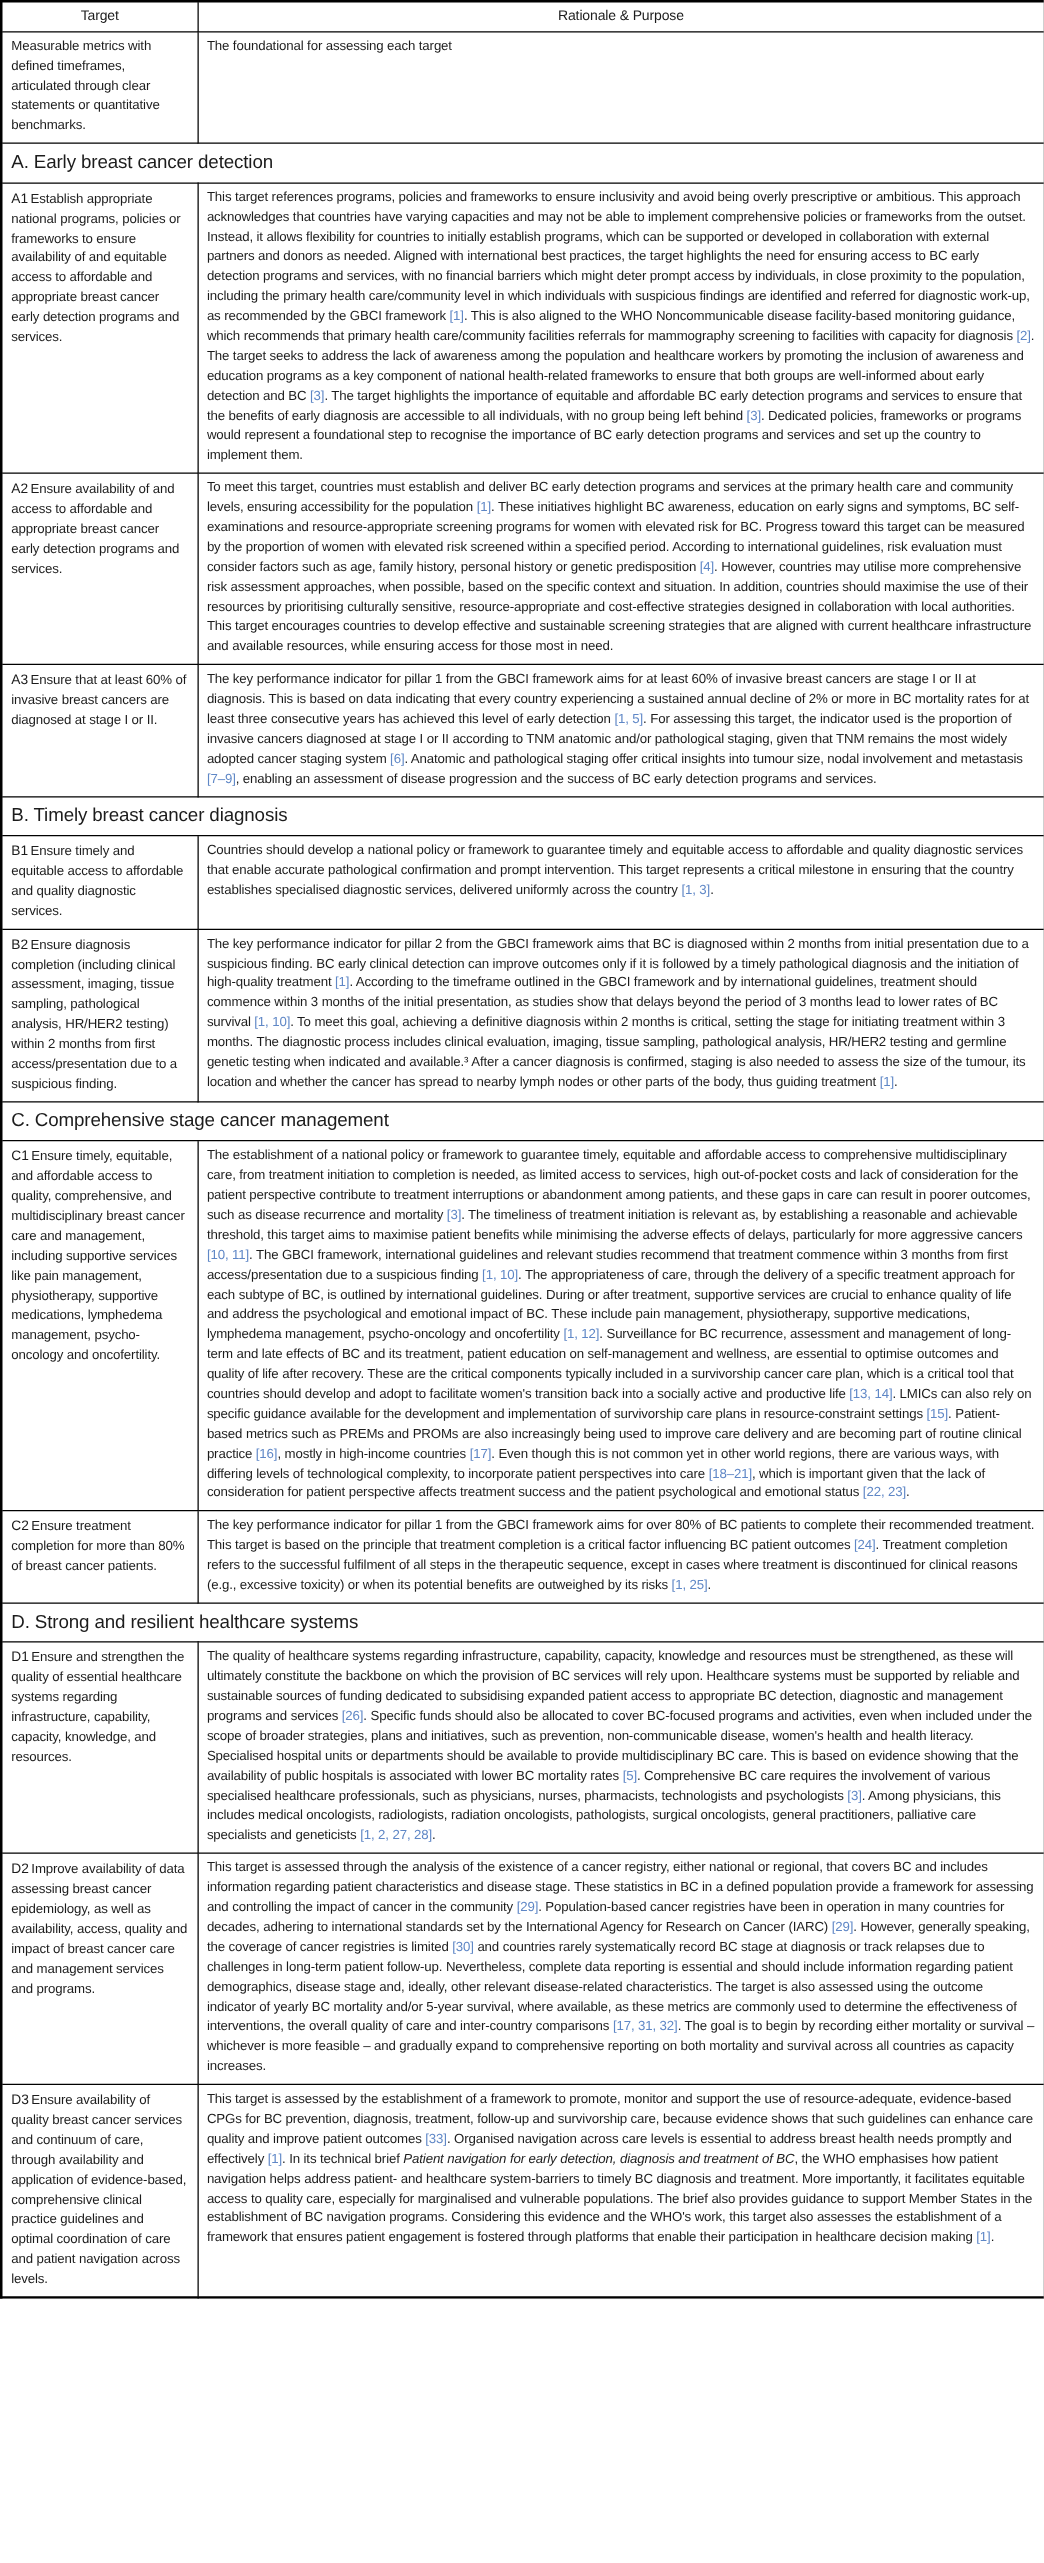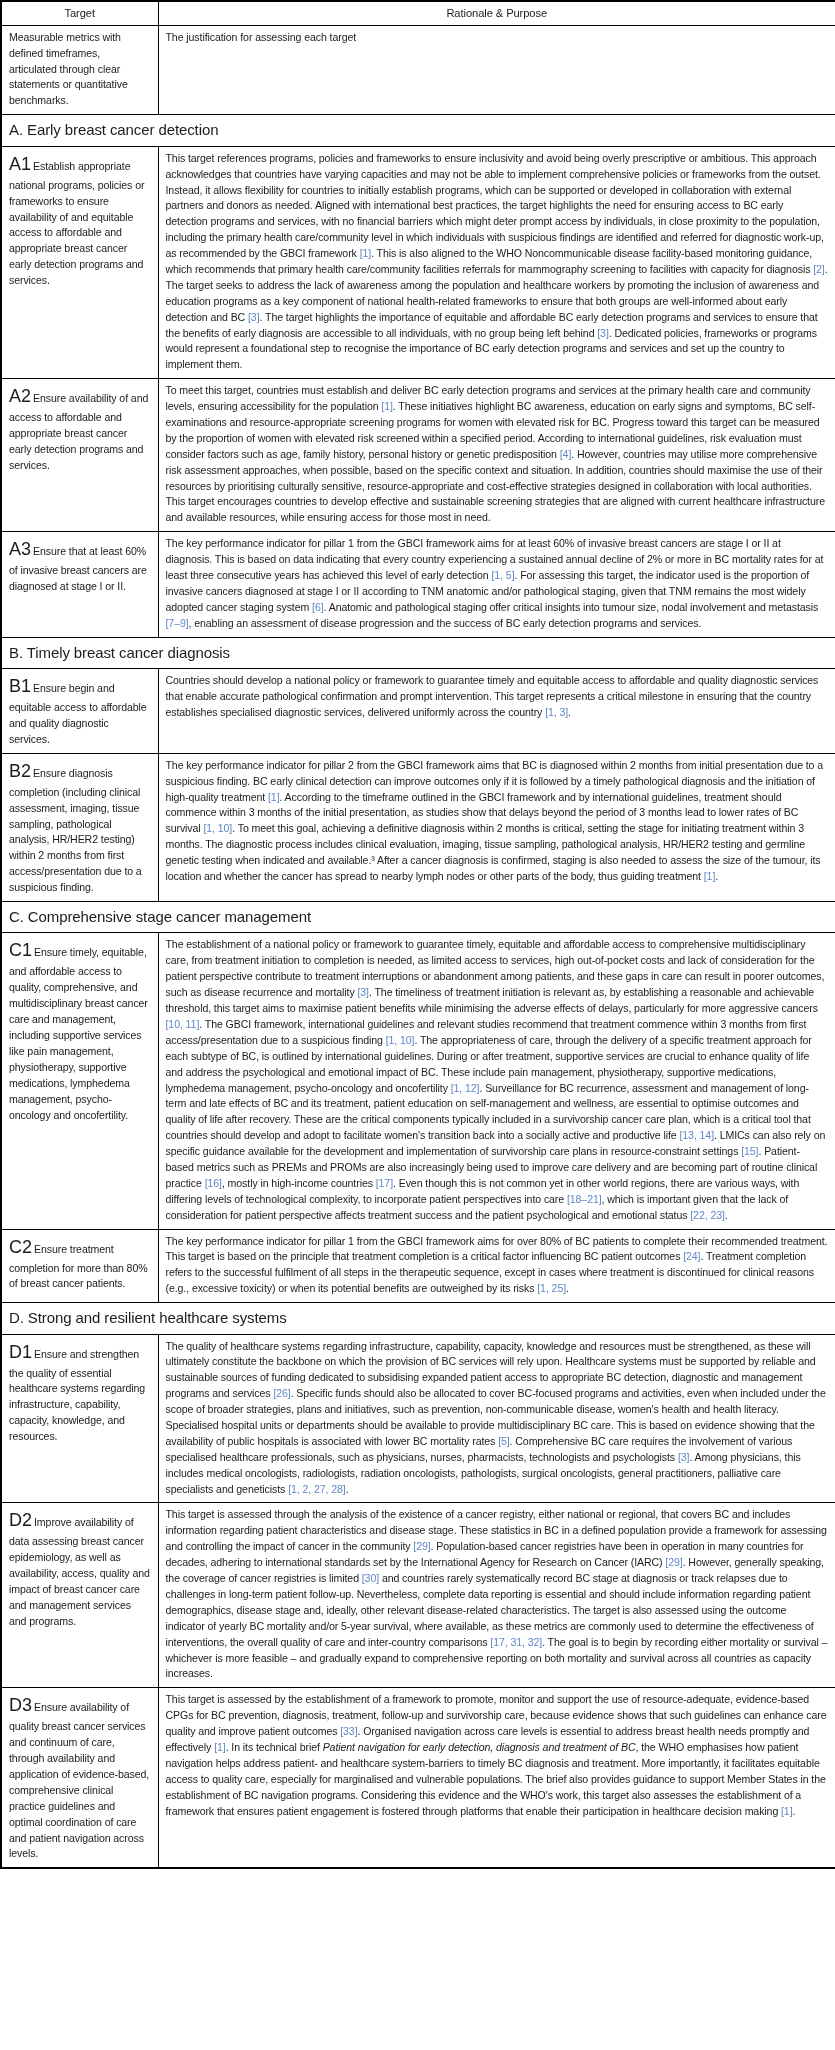--- a/index.html
+++ b/index.html
@@ -32,41 +32,41 @@
     font-size: 11.2px;
     padding: 3px 4px;
     font-weight: normal;
   }
   tr.section-row td {
     font-size: 15px;
     padding: 4px 7px;
     font-weight: normal;
   }
   span.tid {
-    font-size: 18px;
+    font-size: 11px;
     letter-spacing: 0;
     margin-right: 2px;
   }
   span.cite { color: #5f87c6; }
   i { font-style: italic; }
 </style>
 </head>
 <body>
 
 <table class="targets">
   <tbody>
 
     <tr class="header-row">
       <td class="col-target">Target</td>
       <td class="col-rationale">Rationale &amp; Purpose</td>
     </tr>
 
     <tr>
       <td class="col-target">Measurable metrics with defined timeframes, articulated through clear statements or quantitative benchmarks.</td>
-      <td class="col-rationale">The justification for assessing each target</td>
+      <td class="col-rationale">The foundational for assessing each target</td>
     </tr>
 
     <tr class="section-row">
       <td colspan="2">A. Early breast cancer detection</td>
     </tr>
 
     <tr>
       <td class="col-target">
         <span class="tid">A1</span><span>Establish appropriate national programs, policies or frameworks to ensure availability of and equitable access to affordable and appropriate breast cancer early detection programs and services.</span>
       </td>
@@ -86,21 +86,21 @@
       </td>
       <td class="col-rationale">The key performance indicator for pillar 1 from the GBCI framework aims for at least 60% of invasive breast cancers are stage I or II at diagnosis. This is based on data indicating that every country experiencing a sustained annual decline of 2% or more in BC mortality rates for at least three consecutive years has achieved this level of early detection <span class="cite">[1, 5]</span>. For assessing this target, the indicator used is the proportion of invasive cancers diagnosed at stage I or II according to TNM anatomic and/or pathological staging, given that TNM remains the most widely adopted cancer staging system <span class="cite">[6]</span>. Anatomic and pathological staging offer critical insights into tumour size, nodal involvement and metastasis <span class="cite">[7–9]</span>, enabling an assessment of disease progression and the success of BC early detection programs and services.</td>
     </tr>
 
     <tr class="section-row">
       <td colspan="2">B. Timely breast cancer diagnosis</td>
     </tr>
 
     <tr>
       <td class="col-target">
-        <span class="tid">B1</span><span>Ensure begin and equitable access to affordable and quality diagnostic services.</span>
+        <span class="tid">B1</span><span>Ensure timely and equitable access to affordable and quality diagnostic services.</span>
       </td>
       <td class="col-rationale">Countries should develop a national policy or framework to guarantee timely and equitable access to affordable and quality diagnostic services that enable accurate pathological confirmation and prompt intervention. This target represents a critical milestone in ensuring that the country establishes specialised diagnostic services, delivered uniformly across the country <span class="cite">[1, 3]</span>.</td>
     </tr>
 
     <tr>
       <td class="col-target">
         <span class="tid">B2</span><span>Ensure diagnosis completion (including clinical assessment, imaging, tissue sampling, pathological analysis, HR/HER2 testing) within 2 months from first access/presentation due to a suspicious finding.</span>
       </td>
       <td class="col-rationale">The key performance indicator for pillar 2 from the GBCI framework aims that BC is diagnosed within 2 months from initial presentation due to a suspicious finding. BC early clinical detection can improve outcomes only if it is followed by a timely pathological diagnosis and the initiation of high-quality treatment <span class="cite">[1]</span>. According to the timeframe outlined in the GBCI framework and by international guidelines, treatment should commence within 3 months of the initial presentation, as studies show that delays beyond the period of 3 months lead to lower rates of BC survival <span class="cite">[1, 10]</span>. To meet this goal, achieving a definitive diagnosis within 2 months is critical, setting the stage for initiating treatment within 3 months. The diagnostic process includes clinical evaluation, imaging, tissue sampling, pathological analysis, HR/HER2 testing and germline genetic testing when indicated and available.³ After a cancer diagnosis is confirmed, staging is also needed to assess the size of the tumour, its location and whether the cancer has spread to nearby lymph nodes or other parts of the body, thus guiding treatment <span class="cite">[1]</span>.</td>
     </tr>

